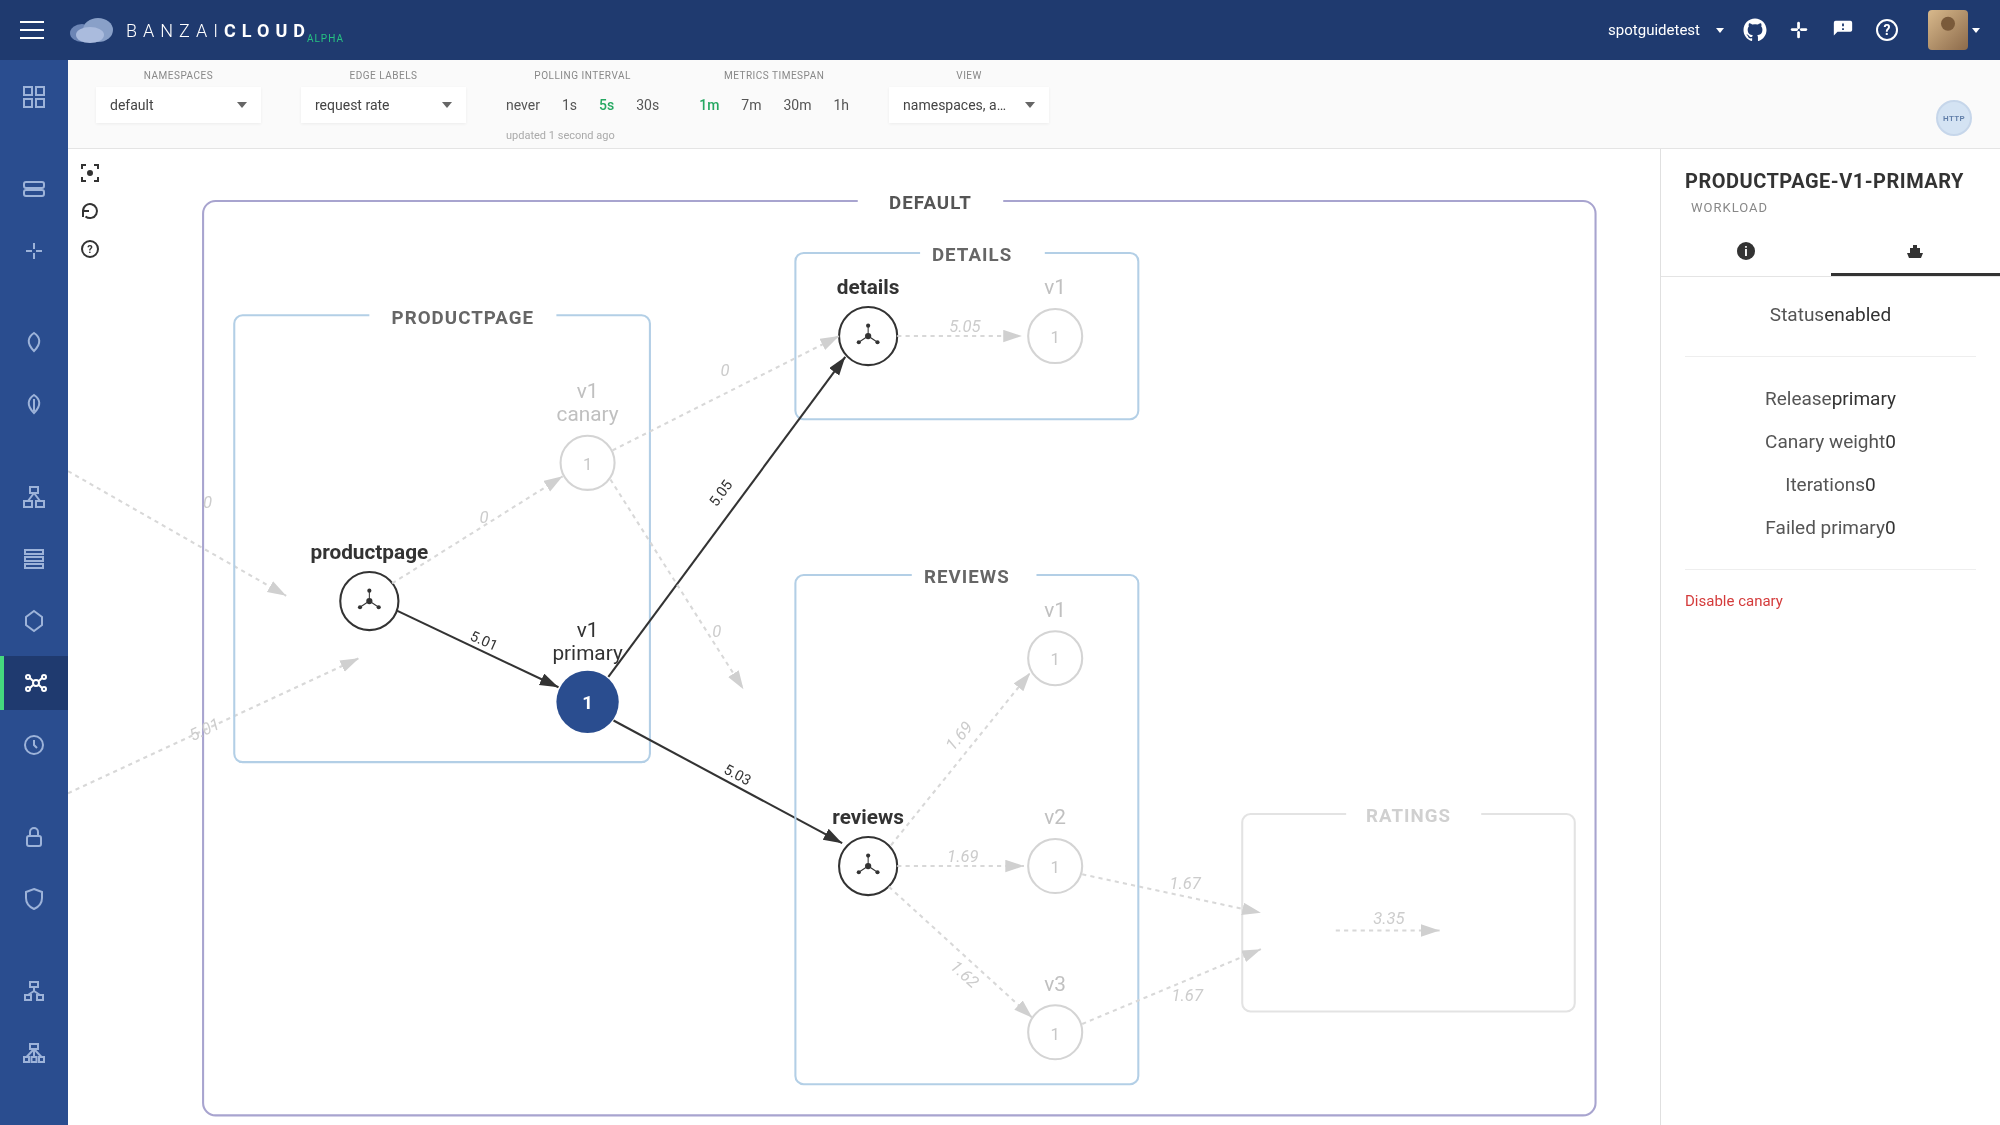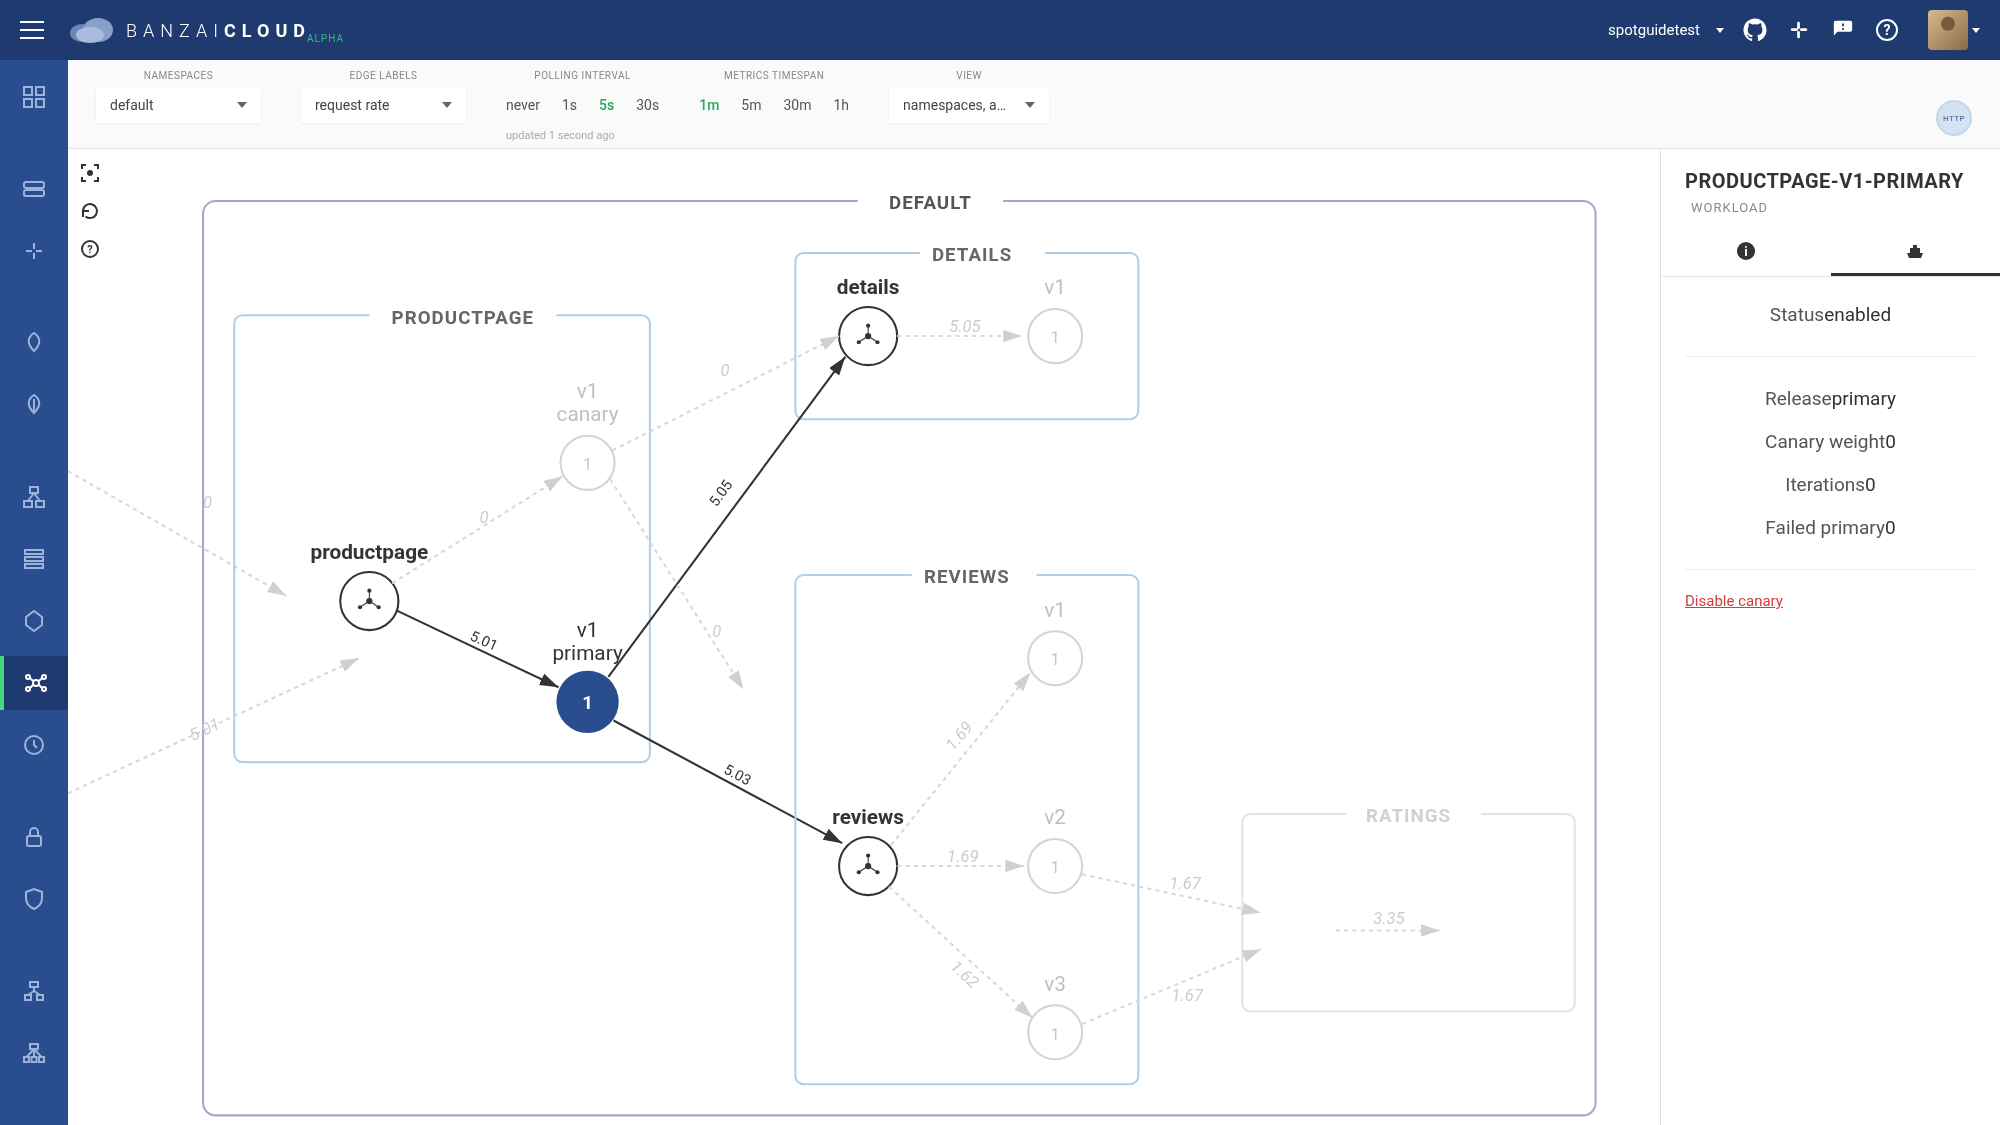--- a/index.html
+++ b/index.html
@@ -83,21 +83,21 @@
 .right-panel{width:340px;border-left:1px solid #e0e0e0;background:#fff;display:flex;flex-direction:column;}
 .rp-title{padding:20px 24px 12px 24px;font-size:20px;font-weight:700;color:#333;letter-spacing:0.5px;}
 .rp-title .sub{font-size:13px;font-weight:400;color:#888;margin-left:6px;letter-spacing:1px;}
 .rp-tabs{display:flex;border-bottom:1px solid #e4e4e4;}
 .rp-tabs .tab{flex:1;display:flex;align-items:center;justify-content:center;padding:12px 0;cursor:pointer;border-bottom:3px solid transparent;color:#333;}
 .rp-tabs .tab.active{border-bottom-color:#333;}
 .rp-section{padding:16px 24px;}
 .rp-row{display:flex;justify-content:center;padding:10px 0;font-size:19px;color:#555;}
 .rp-row .val{color:#333;}
 .rp-divider{height:1px;background:#eee;margin:4px 24px;}
-.rp-action{padding:18px 24px;font-size:15px;color:#d43b3b;cursor:pointer;text-decoration:underline;}
+.rp-action{padding:18px 24px;font-size:15px;color:#d43b3b;cursor:pointer;}
 </style>
 </head>
 <body>
 
 <div class="top-header">
   <div class="hamburger">
     <span></span>
       <span></span>
       <span></span>
   </div>
@@ -285,21 +285,21 @@
             <span>1s</span>
             <span class="sel">5s</span>
             <span>30s</span>
           </div>
         <div class="updated-txt">updated 1 second ago</div>
       </div>
       <div class="ctrl-group">
         <label>METRICS TIMESPAN</label>
         <div class="inline-opts" id="timespan-opts">
             <span class="sel">1m</span>
-            <span>5m</span>
+            <span>7m</span>
             <span>30m</span>
             <span>1h</span>
           </div>
       </div>
       <div class="ctrl-group">
         <label>VIEW</label>
         <div class="dropdown" style="min-width:160px;">
           <span style="white-space:nowrap;overflow:hidden;text-overflow:ellipsis;max-width:110px;" title="namespaces, apps, services">namespaces, apps, ser…</span>
           <span class="caret"></span>
         </div>

